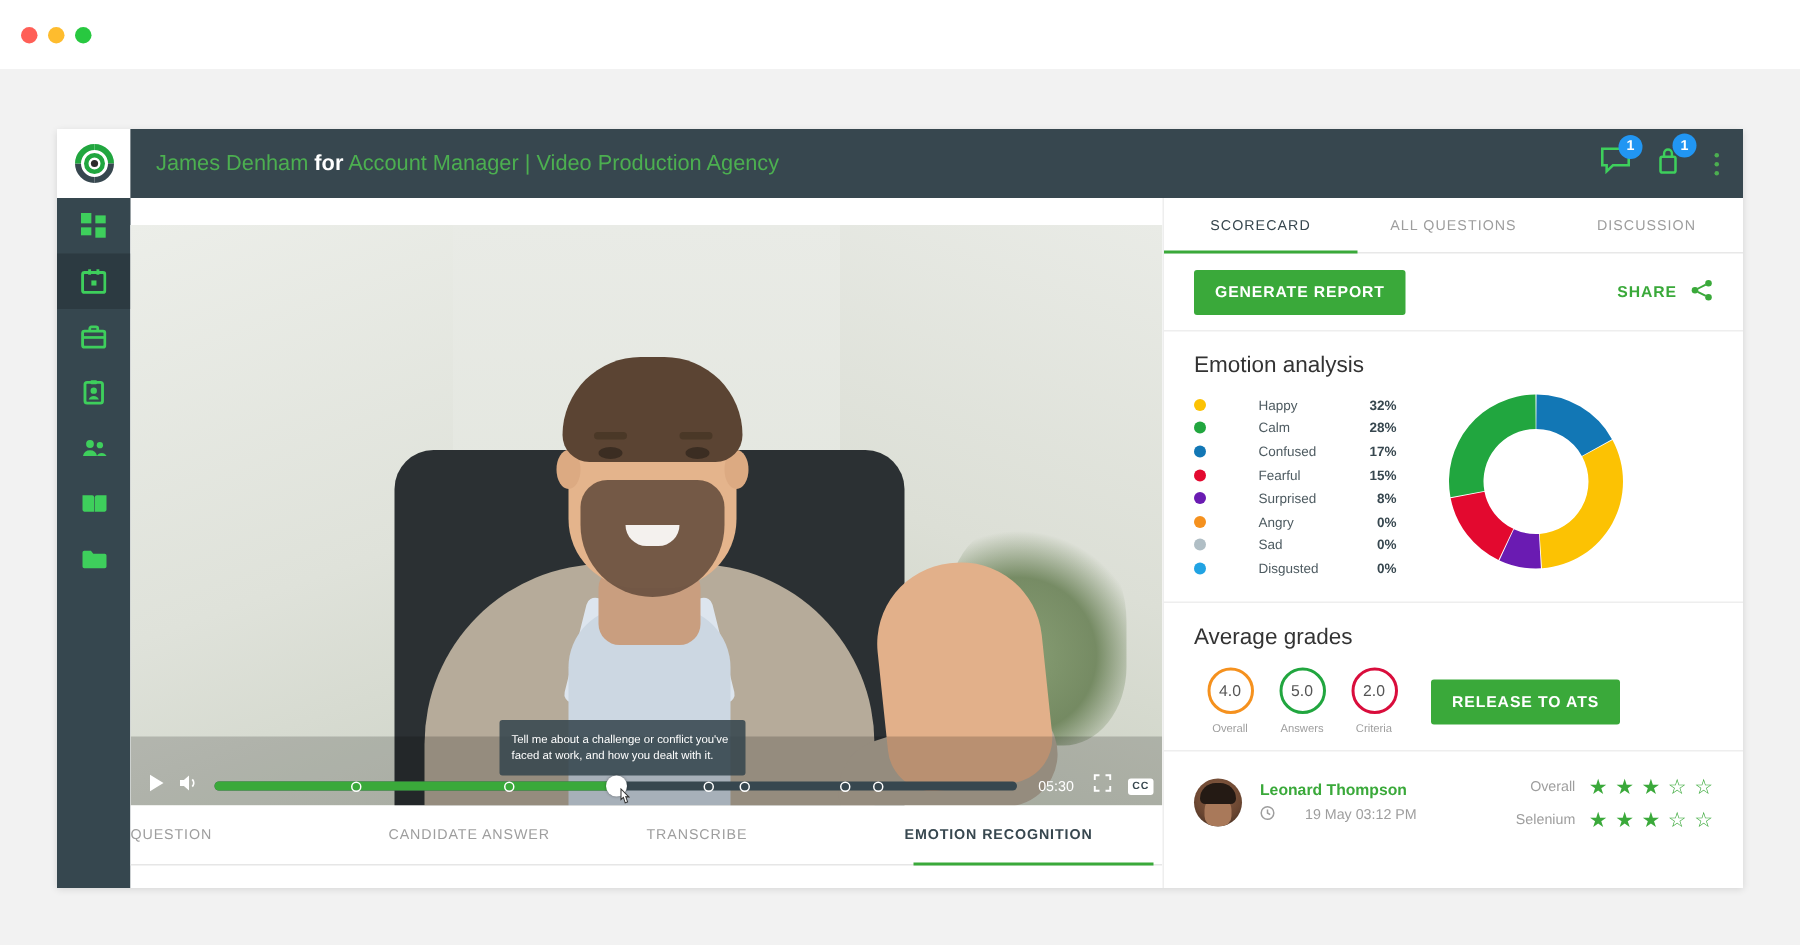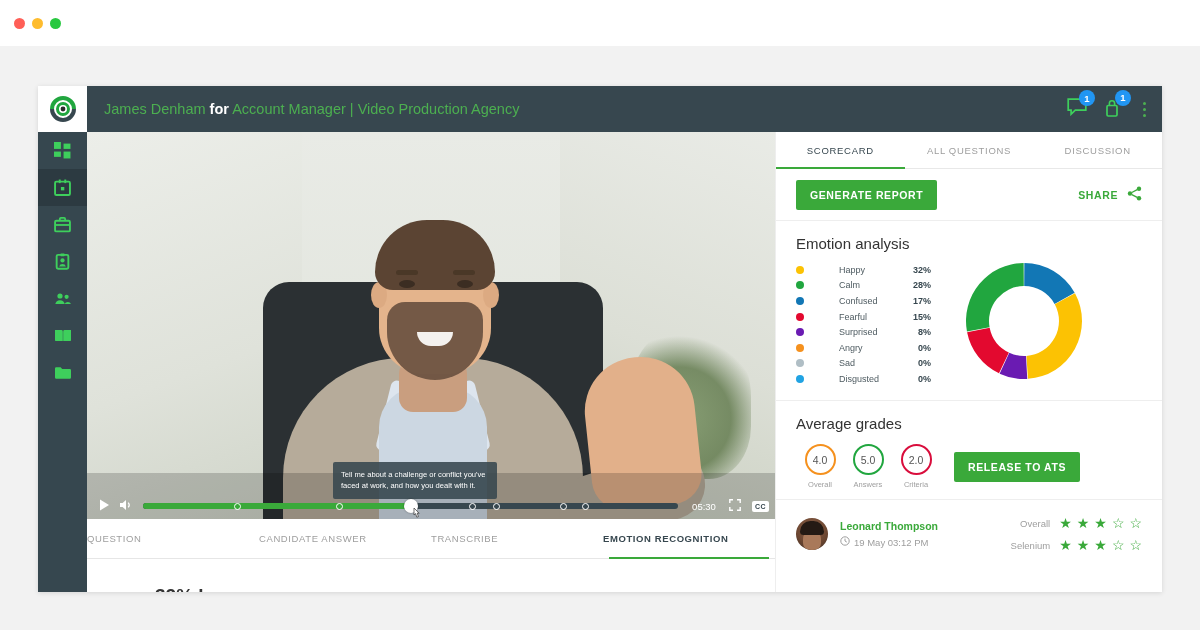--- a/index.html
+++ b/index.html
@@ -65,21 +65,21 @@
     position: absolute; left: 12px; top: -8px;
     min-width: 16px; height: 16px; border-radius: 50%;
     background: #2196f3; color: #fff; font-size: 9.5px; font-weight: bold;
     display: flex; align-items: center; justify-content: center; padding: 0 3px;
   }
   .kebab { display: flex; flex-direction: column; gap: 3px; padding: 4px 6px; }
   .kebab span { width: 3px; height: 3px; border-radius: 50%; background: #4caf50; display: block; }
 
   
   .videoarea {
-    position: absolute; left: 49px; top: 46px; width: 688px; height: 460px;
+    position: absolute; left: 49px; top: 64px; width: 688px; height: 460px;
     background: #ffffff; overflow: hidden;
   }
   .video {
     position: absolute; left: 0; top: 0; width: 688px; height: 387px;
     overflow: hidden;
     background: linear-gradient(180deg,#e9ebe6 0%, #e4e7e0 45%, #dcdfd6 100%);
   }
   .v-wallL { position:absolute; left:0; top:0; width:215px; height:387px;
     background: linear-gradient(160deg,#eceee9 0%, #dfe2da 60%, #cfd4c8 100%); }
   .v-wallR { position:absolute; right:0; top:0; width:215px; height:387px;
@@ -229,21 +229,21 @@
   .avatar::after {
     content:''; position:absolute; left:7px; top:12px; width:18px; height:20px;
     border-radius: 9px 9px 7px 7px; background:#a9795a;
   }
   .avatar::before {
     content:''; position:absolute; left:4px; top:3px; width:24px; height:14px;
     border-radius: 12px 12px 4px 4px; background:#241a14; z-index:2;
   }
   .review-info { margin-left: 12px; }
   .review-name { font-size: 10.5px; font-weight: bold; color: #3aa93a; }
-  .review-time { font-size: 9.5px; color: #9e9e9e; margin-top: 4px; display: flex; align-items: center; gap: 4px; }
+  .review-time { font-size: 9.5px; color: #9e9e9e; margin-top: 4px; display: flex; align-items: center; gap: 20px; }
   .ratings { margin-left: auto; }
   .rating-row { display: flex; align-items: center; justify-content: flex-end; gap: 5px; height: 22px; }
   .rating-label { font-size: 9.5px; color: #9e9e9e; margin-right: 4px; }
   .star { font-size: 14px; color: #3aa93a; line-height: 1; }
 </style>
 </head>
 <body>
 
 <div class="page">
 

